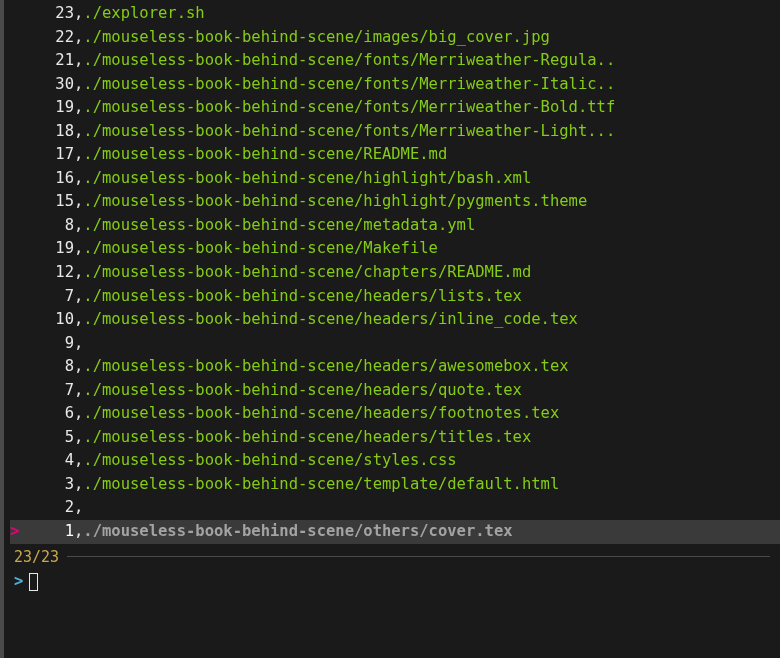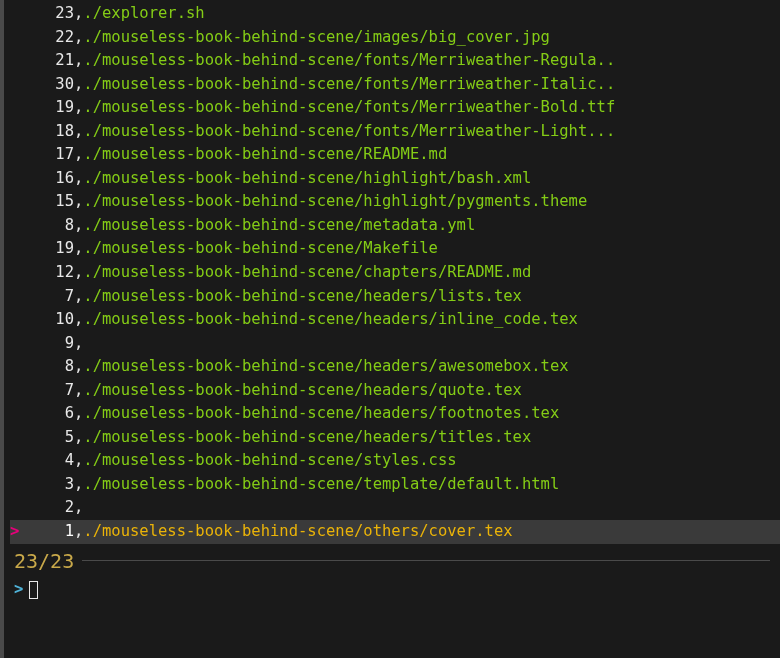--- a/index.html
+++ b/index.html
@@ -46,35 +46,35 @@
   .sep {
     color: #e8e8e8;
   }
   .path {
     color: #84cc16;
   }
   .row.selected {
     background: #3a3a3a;
   }
   .row.selected .path {
-    font-weight: normal;
-    color: #eab308;
+    font-weight: bold;
+    color: #a3a3a3;
   }
   .row.selected .num {
     color: #ffffff;
   }
   .status-line {
     display: flex;
     align-items: center;
     padding-left: 14px;
     margin-top: 2px;
   }
   .status-count {
     color: #c9a94a;
-    font-size: 20px;
+    font-size: 15px;
     white-space: pre;
   }
   .status-rule {
     flex: 1;
     height: 1px;
     background: #4a4a4a;
     margin-left: 8px;
     margin-right: 10px;
   }
   .prompt-line {

